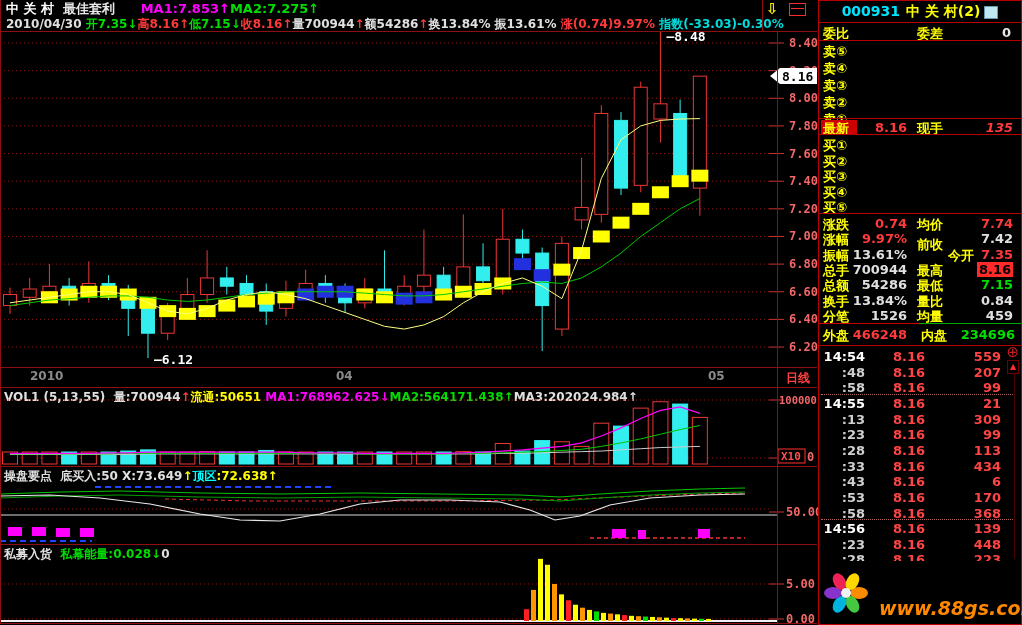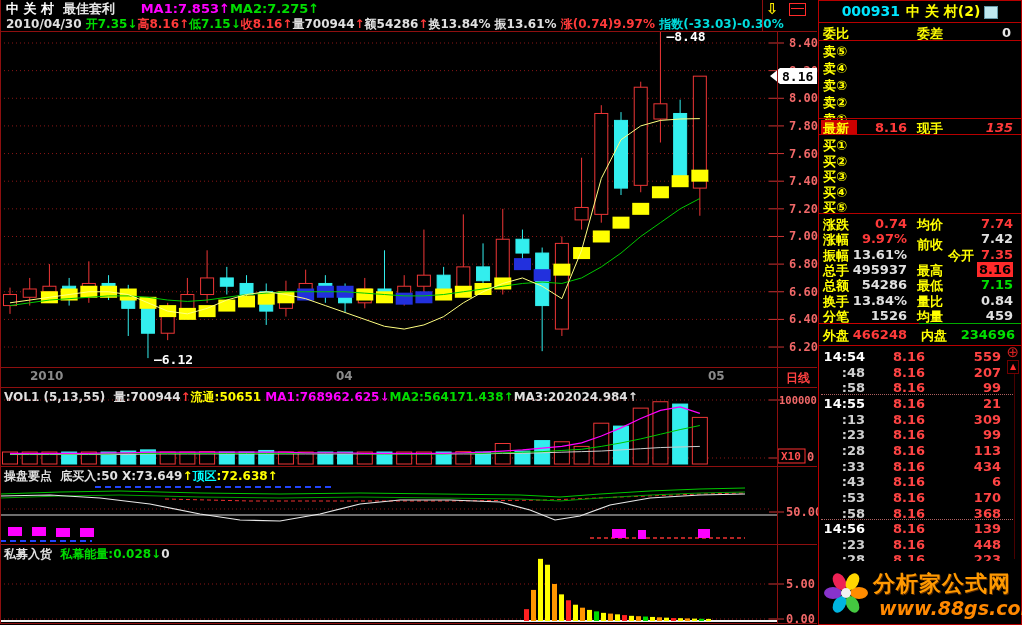--- a/index.html
+++ b/index.html
@@ -370,21 +370,21 @@
         <span class="qval" style="right: 8px; top: 215px; color: rgb(255, 58, 58);">7.74</span>
         <span class="qlab" style="left: 4px; top: 230.3px;">涨幅</span>
         <span class="qval" style="right: 114px; top: 230.3px; color: rgb(255, 58, 58);">9.97%</span>
         <span class="qlab" style="left: 98px; top: 235px; font-family: Liberation Serif, serif;">前收</span>
         <span class="qval" style="right: 8px; top: 230.3px; color: rgb(224, 224, 224);">7.42</span>
         <span class="qlab" style="left: 4px; top: 245.6px;">振幅</span>
         <span class="qval" style="right: 114px; top: 245.6px; color: rgb(224, 224, 224);">13.61%</span>
         <span class="qlab" style="left: 98px; top: 245.6px; margin-left: 31px;">今开</span>
         <span class="qval" style="right: 8px; top: 245.6px; color: rgb(255, 58, 58);">7.35</span>
         <span class="qlab" style="left: 4px; top: 260.9px;">总手</span>
-        <span class="qval" style="right: 114px; top: 260.9px; color: rgb(224, 224, 224);">495937</span>
+        <span class="qval" style="right: 114px; top: 260.9px; color: rgb(224, 224, 224);">700944</span>
         <span class="qlab" style="left: 98px; top: 260.9px;">最高</span>
         <span class="qval" style="right: 8px; top: 260.9px; color: rgb(0, 0, 0); background: rgb(255, 42, 42); padding: 0px 2px;">8.16</span>
         <span class="qlab" style="left: 4px; top: 276.2px;">总额</span>
         <span class="qval" style="right: 114px; top: 276.2px; color: rgb(224, 224, 224);">54286</span>
         <span class="qlab" style="left: 98px; top: 276.2px;">最低</span>
         <span class="qval" style="right: 8px; top: 276.2px; color: rgb(0, 224, 0);">7.15</span>
         <span class="qlab" style="left: 4px; top: 291.5px;">换手</span>
         <span class="qval" style="right: 114px; top: 291.5px; color: rgb(224, 224, 224);">13.84%</span>
         <span class="qlab" style="left: 98px; top: 291.5px;">量比</span>
         <span class="qval" style="right: 8px; top: 291.5px; color: rgb(224, 224, 224);">0.84</span>
@@ -480,17 +480,16 @@
     <div id="logo">
       <svg id="logo-flower" width="54" height="60" style="left:0;top:2px;">
           <ellipse cx="40" cy="30" rx="9" ry="6" fill="#ff8c00" transform="rotate(0 40 30)"></ellipse>
           <ellipse cx="33.5" cy="41.2583302491977" rx="9" ry="6" fill="#44c840" transform="rotate(60 33.5 41.2583302491977)"></ellipse>
           <ellipse cx="20.500000000000004" cy="41.258330249197705" rx="9" ry="6" fill="#00b4e0" transform="rotate(120 20.500000000000004 41.258330249197705)"></ellipse>
           <ellipse cx="14" cy="30" rx="9" ry="6" fill="#8833cc" transform="rotate(180 14 30)"></ellipse>
           <ellipse cx="20.499999999999993" cy="18.741669750802302" rx="9" ry="6" fill="#ee2255" transform="rotate(240 20.499999999999993 18.741669750802302)"></ellipse>
           <ellipse cx="33.5" cy="18.7416697508023" rx="9" ry="6" fill="#ffd700" transform="rotate(300 33.5 18.7416697508023)"></ellipse>
           <circle cx="27" cy="30" r="5" fill="#f0f0f0"></circle>
         </svg>
-      <span id="logo-t1">分析家公式网</span>
       <span id="logo-t2">www.88gs.com</span>
     </div>
   </div>
 </div>
 
 </body></html>

